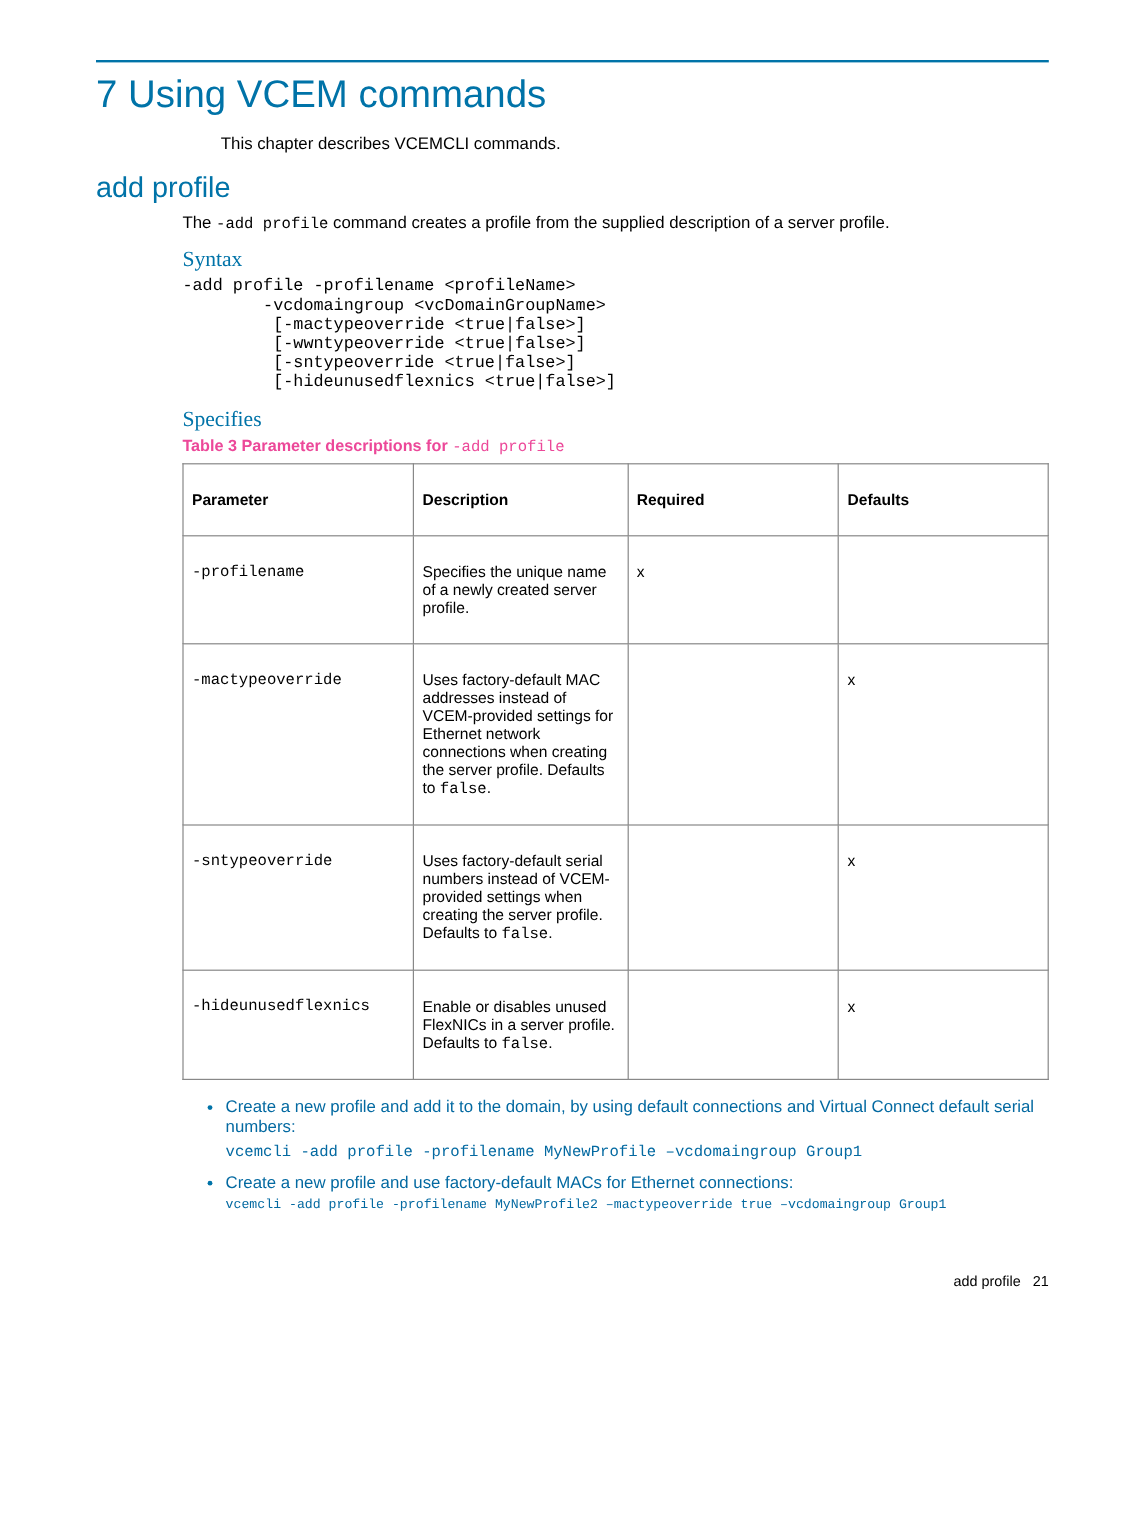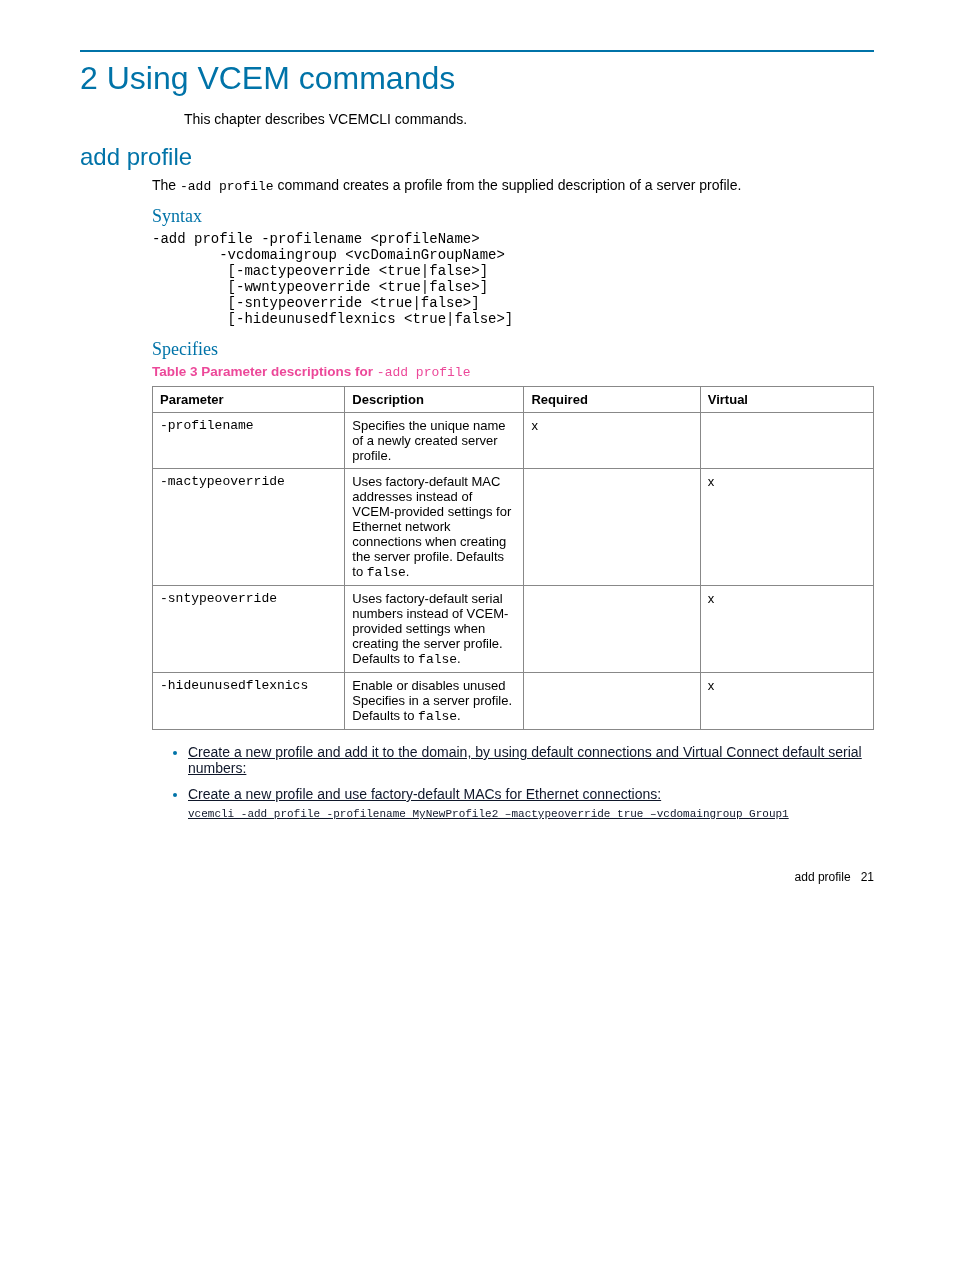--- a/index.html
+++ b/index.html
@@ -68,40 +68,39 @@
     font-weight: normal;
   }
   table.param-table {
     border-collapse: collapse;
     width: 100%;
     font-size: 13px;
     margin-bottom: 14px;
   }
   table.param-table th, table.param-table td {
     border: 1px solid #888;
-    padding: 5px 7px;
+    padding: 22px 7px;
     vertical-align: top;
     text-align: left;
   }
   table.param-table th {
     font-weight: bold;
     background: #fff;
   }
   table.param-table td.mono, span.mono, code.mono {
     font-family: "Courier New", monospace;
     font-size: 13px;
   }
   ul.examples {
     padding-left: 18px;
     margin: 6px 0 0 18px;
   }
   ul.examples > li {
     margin-bottom: 10px;
-    color: #0f172a;
-    text-decoration: underline;
+    color: #0369a1;
   }
   ul.examples > li::marker {
     color: #0073a8;
     font-size: 14px;
   }
   .example-code {
     font-family: "Courier New", monospace;
     font-size: 13px;
     margin-top: 6px;
     display: block;
@@ -124,21 +123,21 @@
   .col-req   { width: 186px; }
   .col-opt   { width: 186px; }
 </style>
 </head>
 <body>
 
 <div class="page">
 
   <div class="top-rule"></div>
 
-  <h1 class="chapter-title">2 Using VCEM commands</h1>
+  <h1 class="chapter-title">7 Using VCEM commands</h1>
 
   <div class="intro-text">This chapter describes VCEMCLI commands.</div>
 
   <h2 class="section-title">add profile</h2>
 
   <div class="section-body">
     <span>The </span><code class="mono">-add profile</code><span> command creates a profile from the supplied description of a server profile.</span>
 
     <h3 class="sub-title">Syntax</h3>
     <pre class="syntax">-add profile -profilename &lt;profileName&gt;
@@ -153,21 +152,21 @@
     <div class="table-caption">
       <span>Table 3 Parameter descriptions for </span><span class="mono">-add profile</span>
     </div>
 
     <table class="param-table">
       <thead>
         <tr>
           <th class="col-param">Parameter</th>
           <th class="col-desc">Description</th>
           <th class="col-req">Required</th>
-          <th class="col-opt">Virtual</th>
+          <th class="col-opt">Defaults</th>
         </tr>
       </thead>
       <tbody>
         <tr>
           <td class="mono">-profilename</td>
           <td>Specifies the unique name of a newly created server profile.</td>
           <td>x</td>
           <td></td>
         </tr>
         <tr>
@@ -177,31 +176,32 @@
           <td>x</td>
         </tr>
         <tr>
           <td class="mono">-sntypeoverride</td>
           <td><span>Uses factory-default serial numbers instead of VCEM-provided settings when creating the server profile. Defaults to </span><span class="mono">false</span><span>.</span></td>
           <td></td>
           <td>x</td>
         </tr>
         <tr>
           <td class="mono">-hideunusedflexnics</td>
-          <td><span>Enable or disables unused Specifies in a server profile. Defaults to </span><span class="mono">false</span><span>.</span></td>
+          <td><span>Enable or disables unused FlexNICs in a server profile. Defaults to </span><span class="mono">false</span><span>.</span></td>
           <td></td>
           <td>x</td>
         </tr>
       </tbody>
     </table>
 
 
     <ul class="examples">
       <li>
         <span>Create a new profile and add it to the domain, by using default connections and Virtual Connect default serial numbers:</span>
+        <span class="example-code">vcemcli -add profile -profilename MyNewProfile –vcdomaingroup Group1</span>
       </li>
       <li>
         <span>Create a new profile and use factory-default MACs for Ethernet connections:</span>
         <span class="example-code-small">vcemcli -add profile -profilename MyNewProfile2 –mactypeoverride true –vcdomaingroup Group1</span>
       </li>
     </ul>
   </div>
 
   <div class="footer">
     <span>add profile</span>&nbsp;&nbsp;&nbsp;<span>21</span>

